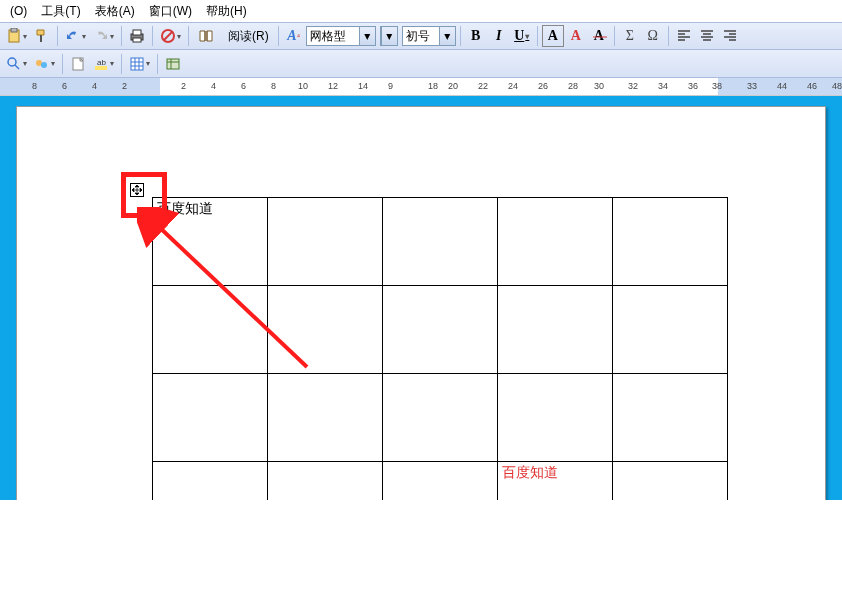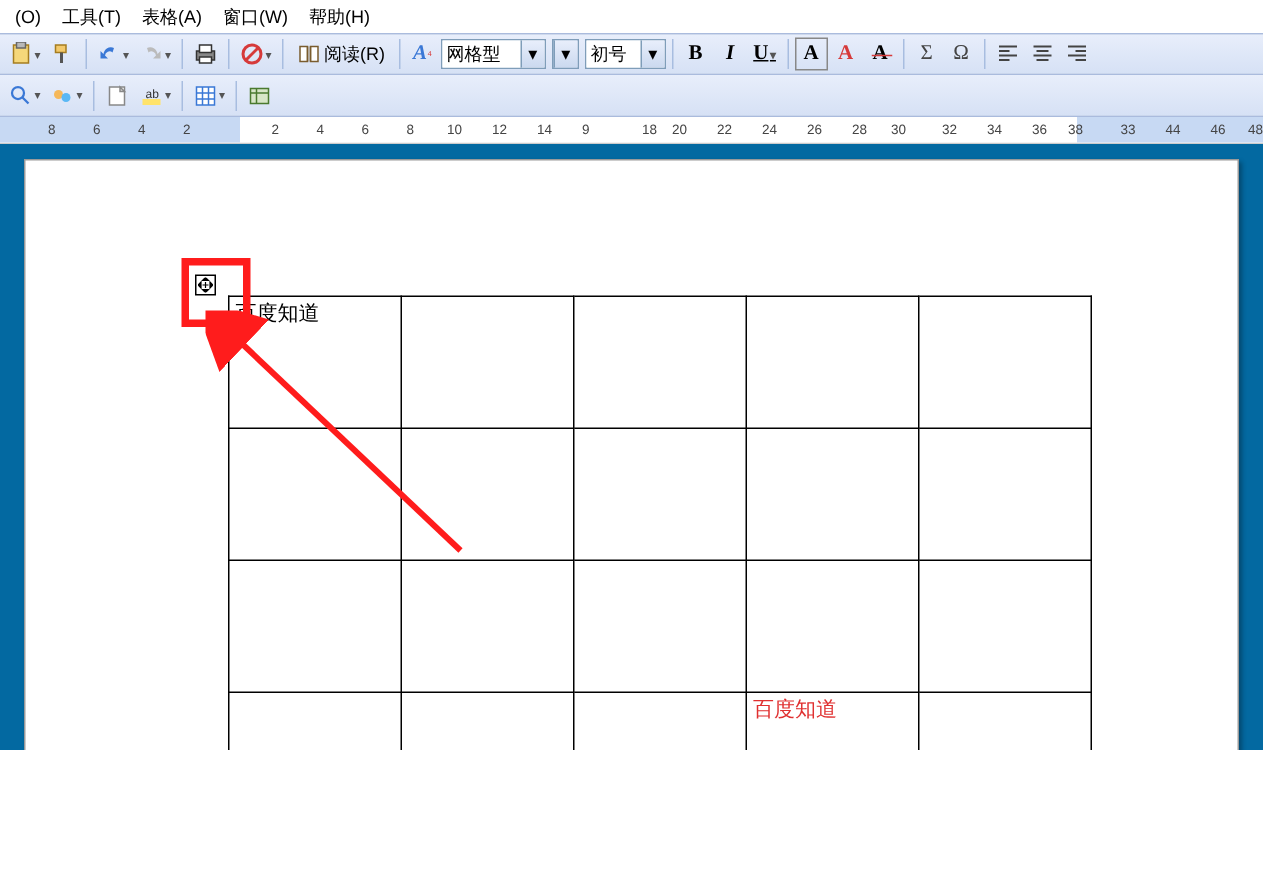--- a/index.html
+++ b/index.html
@@ -20,21 +20,21 @@
 
 .font-btn { font-family: "Times New Roman", serif; font-weight: bold; font-size: 14px; }
 .underline-u { text-decoration: underline; }
 
 .toolbar2 { display: flex; align-items: center; height: 28px; background: linear-gradient(#e8eefb,#d6e1f5); border-bottom: 1px solid #aabbdd; padding: 0 3px; gap: 1px; }
 
 .ruler-area { height: 18px; background: #fff; position: relative; overflow: hidden; border-bottom: 1px solid #ccc; }
 .ruler { position: absolute; top: 0; left: 0; right: 0; height: 18px; background: #fff; display: flex; }
 .ruler-num { position: absolute; font-size: 9px; color: #444; top: 3px; }
 
-.workspace { background: #0369a1; height: 404px; position: relative; overflow: hidden; }
+.workspace { background: #0ea5e9; height: 404px; position: relative; overflow: hidden; }
 .page { position: absolute; left: 16px; top: 10px; width: 810px; height: 575px; background: #fff; border: 1px solid #9a9a9a; box-shadow: 2px 2px 3px rgba(0,0,0,0.3); }
 
 .tbl { position: absolute; left: 135px; top: 90px; border-collapse: collapse; }
 .tbl td { border: 1px solid #000; width: 115px; height: 88px; vertical-align: top; padding: 2px 4px; font-size: 14px; }
 .cell-red { color: #e03030; }
 
 .table-handle { position: absolute; left: 113px; top: 76px; width: 14px; height: 14px; border: 1px solid #000; background: #fff; display: flex; align-items: center; justify-content: center; font-size: 10px; line-height: 0; cursor: move; }
 .resize-handle { position: absolute; width: 6px; height: 6px; border: 1px solid #000; background: #fff; }
 
 .annot-box { position: absolute; left: 104px; top: 65px; width: 46px; height: 46px; border: 5px solid #ff1c1c; }
@@ -95,21 +95,21 @@
         <line x1="4" y1="12" x2="12" y2="4" stroke="#d63a3a" stroke-width="2"></line>
       </svg>
     <span class="dropdown-arrow">▾</span>
   </span>
   <span class="tsep"></span>
   <span class="tbtn" style="min-width:auto;padding:0 4px;">
     <svg width="16" height="16">
         <path d="M2 3h5v10H2z M9 3h5v10H9z" fill="#fff" stroke="#7a5c2e"></path>
         <path d="M7 3v10M9 3v10" stroke="#7a5c2e"></path>
       </svg>
-    <span style="margin-left:2px;">阅读(R)</span>
+    <span style="margin-left:14px;">阅读(R)</span>
   </span>
   <span class="tsep"></span>
   <span class="tbtn">
     <span style="color:#3a78d6;font-family:serif;font-style:italic;font-size:14px;font-weight:bold;">A</span>
       <span style="font-size:8px;color:#d63a3a;">⁴</span>
   </span>
   <span class="combo">
     <input style="width: 52px;" value="网格型">
     <span class="combo-btn">▾</span>
   </span>

